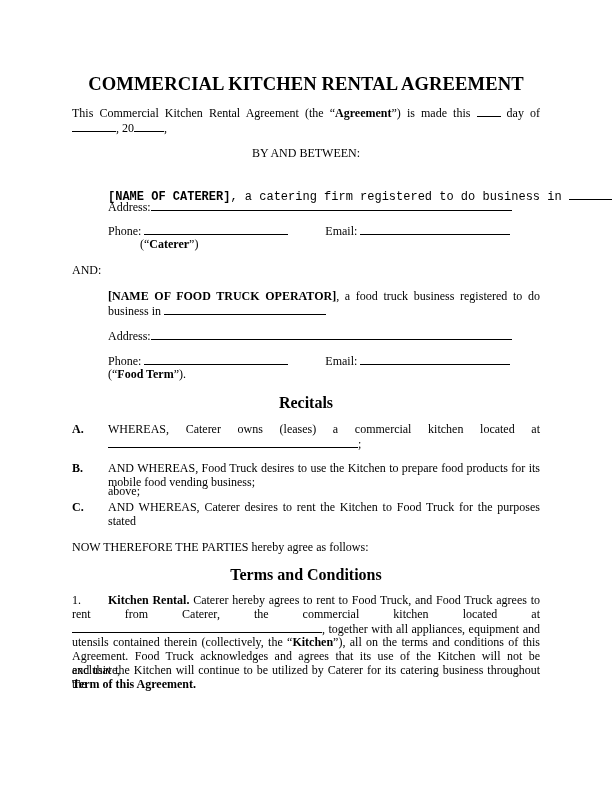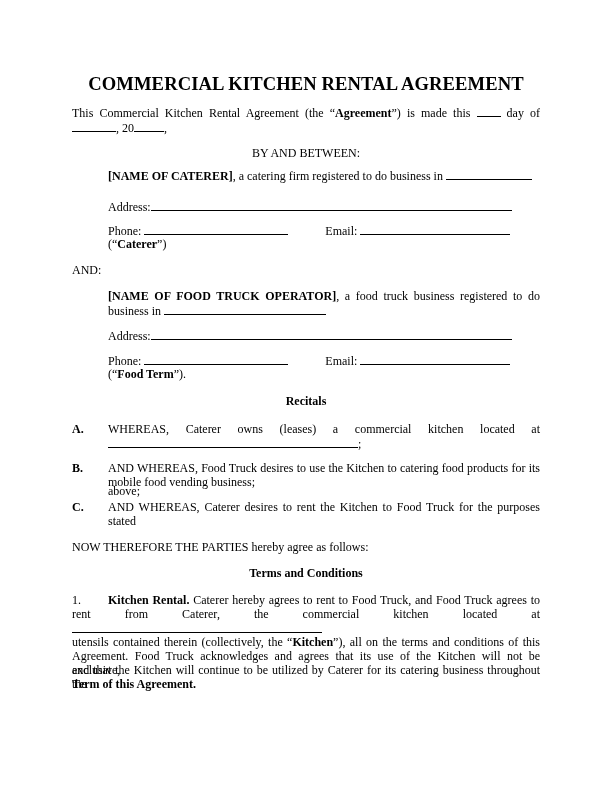--- a/index.html
+++ b/index.html
@@ -6,21 +6,21 @@
   body { width: 612px; height: 792px; position: relative; overflow: hidden;
          font-family: "Liberation Serif", "DejaVu Serif", serif; color: #000; font-size: 12px; }
   .page { position: absolute; left: 72px; top: 0; width: 468px; }
   .title { position: absolute; left: 0; top: 73px; width: 468px; text-align: center;
            font-weight: bold; font-size: 18.6px; letter-spacing: 0.1px; }
   .line { position: absolute; left: 0; width: 468px; line-height: 14px; white-space: nowrap; }
   .just { text-align: justify; text-align-last: justify; white-space: normal; }
   .ind { left: 36px; width: 432px; }
   .blank { display: inline-block; border-bottom: 1px solid #000; height: 11px; vertical-align: baseline; }
   b { font-weight: bold; }
-  .heading { position: absolute; left: 0; width: 468px; text-align: center; font-weight: bold; font-size: 12px; }
+  .heading { position: absolute; left: 0; width: 468px; text-align: center; font-weight: bold; font-size: 16px; }
   .lbl { position: absolute; left: 0; font-weight: bold; }
   .tab { display: inline-block; width: 36px; }
 </style>
 </head>
 <body>
 
 <div class="page">
 
   <div class="title">COMMERCIAL KITCHEN RENTAL AGREEMENT</div>
 
@@ -28,35 +28,35 @@
     <span>This Commercial Kitchen Rental Agreement (the “</span><b>Agreement</b><span>”) is made this</span>
     <span class="blank" style="width:24px;"></span>
     <span>day of</span>
   </div>
   <div class="line" style="top:120px;">
     <span class="blank" style="width:44px;"></span><span>, 20</span><span class="blank" style="width:30px;"></span><span>,</span>
   </div>
 
   <div class="line" style="top:146px;text-align:center;">BY AND BETWEEN:</div>
 
-  <div class="line ind" style="top:168px;">
+  <div class="line ind" style="top:188px;font-family:Liberation Mono, monospace;">
     <b>[NAME OF CATERER]</b><span>, a catering firm registered to do business in</span>
     <span class="blank" style="width:86px;"></span>
   </div>
   <div class="line ind" style="top:199px;">
     <span>Address:</span><span class="blank" style="width:361px;"></span>
   </div>
   <div class="line ind" style="top:223px;">
     <span>Phone:</span>
     <span class="blank" style="width:144px;"></span>
     <span style="display:inline-block;width:31px;"></span>
     <span>Email:</span>
     <span class="blank" style="width:150px;"></span>
   </div>
-  <div class="line ind" style="top:237px;">
+  <div class="line ind" style="top:237px;margin-left:32px;">
     <span>(“</span><b>Caterer</b><span>”)</span>
   </div>
 
   <div class="line" style="top:263px;">AND:</div>
 
   <div class="line ind just" style="top:289px;">
     <b>[NAME OF FOOD TRUCK OPERATOR]</b><span>, a food truck business registered to do</span>
   </div>
   <div class="line ind" style="top:303px;">
     <span>business in</span>
@@ -78,38 +78,38 @@
 
   <div class="heading" style="top:394px;">Recitals</div>
 
   <div class="lbl line" style="top:422px;width:30px;">A.</div>
   <div class="line ind just" style="top:422px;">WHEREAS, Caterer owns (leases) a commercial kitchen located at</div>
   <div class="line ind" style="top:436px;">
     <span class="blank" style="width:250px;"></span><span>;</span>
   </div>
 
   <div class="lbl line" style="top:461px;width:30px;">B.</div>
-  <div class="line ind just" style="top:461px;">AND WHEREAS, Food Truck desires to use the Kitchen to catering food products for its</div>
+  <div class="line ind just" style="top:461px;">AND WHEREAS, Food Truck desires to use the Kitchen to prepare food products for its</div>
   <div class="line ind" style="top:475px;">mobile food vending business;</div>
 
   <div class="lbl line" style="top:500px;width:30px;">C.</div>
   <div class="line ind just" style="top:500px;">AND WHEREAS, Caterer desires to rent the Kitchen to Food Truck for the purposes stated</div>
   <div class="line ind" style="top:484px;">above;</div>
 
   <div class="line" style="top:540px;">NOW THEREFORE THE PARTIES hereby agree as follows:</div>
 
   <div class="heading" style="top:566px;">Terms and Conditions</div>
 
   <div class="line just" style="top:593px;">
     <span class="tab">1.</span><b>Kitchen Rental.</b>
     <span>Caterer hereby agrees to rent to Food Truck, and Food Truck agrees to</span>
   </div>
   <div class="line just" style="top:607px;word-spacing:30px;">rent from Caterer, the commercial kitchen located at</div>
   <div class="line just" style="top:621px;">
-    <span class="blank" style="width:250px;"></span>
+    <span class="blank" style="width:250px;"></span><span>, together with all appliances, equipment and</span>
   </div>
   <div class="line just" style="top:635px;">
     <span>utensils contained therein (collectively, the “</span><b>Kitchen</b><span>”), all on the terms and conditions of this</span>
   </div>
   <div class="line just" style="top:649px;">Agreement. Food Truck acknowledges and agrees that its use of the Kitchen will not be exclusive,</div>
   <div class="line just" style="top:663px;">and that the Kitchen will continue to be utilized by Caterer for its catering business throughout the</div>
   <div class="line" style="top:677px;font-weight:bold;">Term of this Agreement.</div>
 
 </div>
 

